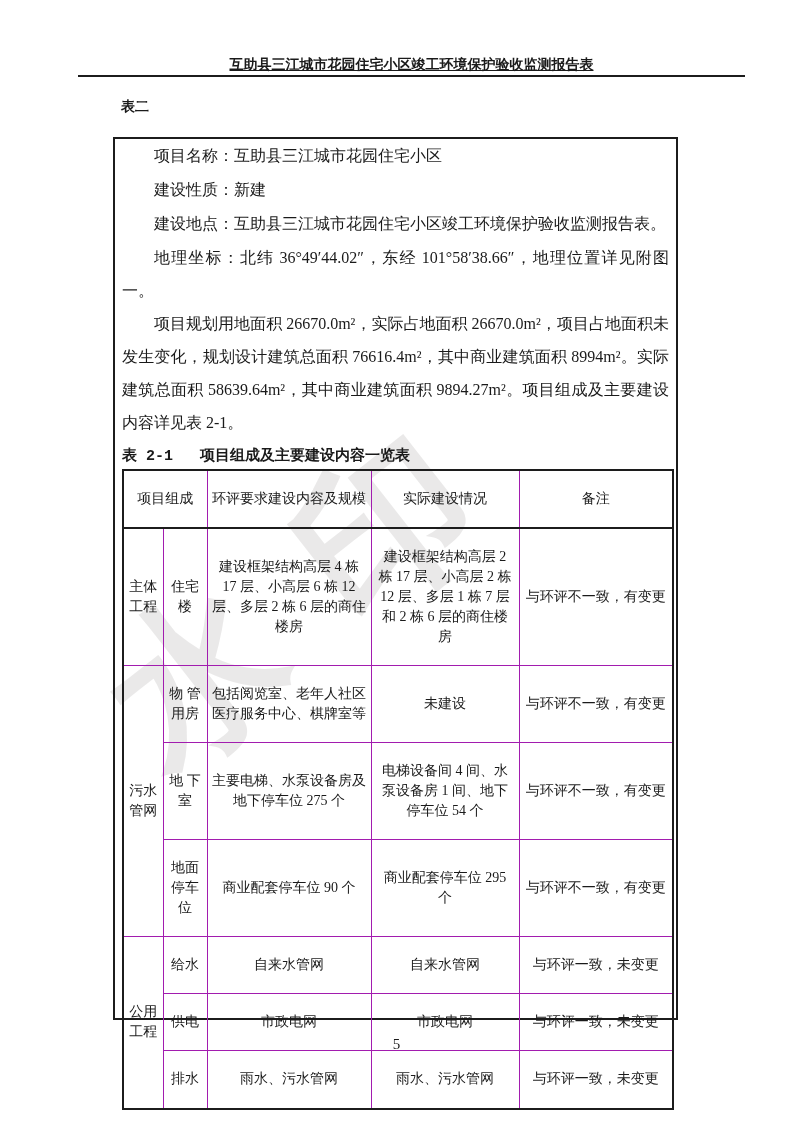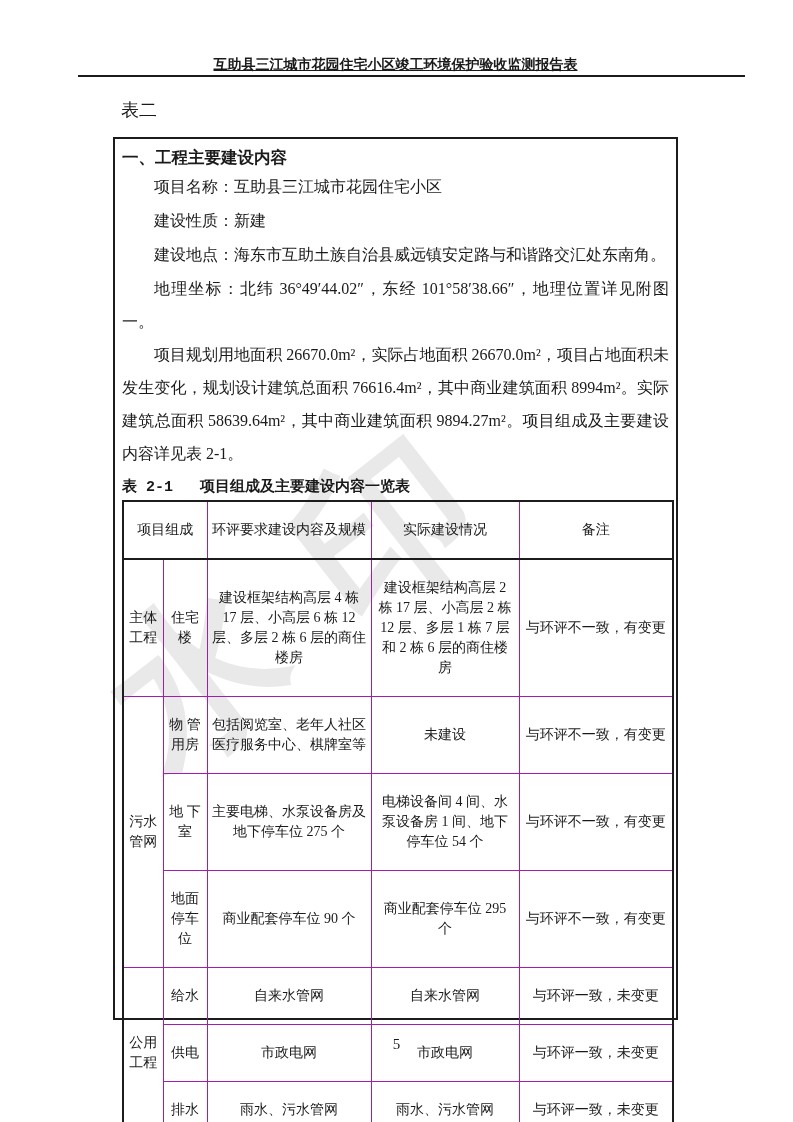--- a/index.html
+++ b/index.html
@@ -23,33 +23,33 @@
     transform:rotate(-38deg);
     transform-origin:left top;
     white-space:nowrap;
     z-index:0;
     pointer-events:none;
     font-family:"Liberation Sans","DejaVu Sans",sans-serif;
   }
   .content-layer{position:relative;z-index:1;}
   
   .doc-header{
-    position:absolute;left:62px;top:56px;width:667px;
+    position:absolute;left:78px;top:56px;width:667px;
     text-align:center;
     font-size:14px;font-weight:bold;
     font-family:"Liberation Sans","DejaVu Sans",sans-serif;
   }
   .doc-header span{text-decoration:underline;}
   .header-rule{
     position:absolute;left:78px;top:75px;width:667px;height:0;
     border-bottom:2px solid #1c1c1c;
   }
   .sheet-label{
     position:absolute;left:121px;top:98px;
-    font-size:18px;font-weight:normal;
+    font-size:14px;font-weight:bold;
     font-family:"Liberation Sans","DejaVu Sans",sans-serif;
   }
   
   .box{
     position:absolute;left:113px;top:137px;
     width:565px;height:883px;
     border:2px solid #1c1c1c;
     box-sizing:border-box;
     padding:0 7px;
   }
@@ -122,25 +122,24 @@
 
     <div class="doc-header">
       <span>互助县三江城市花园住宅小区竣工环境保护验收监测报告表</span>
     </div>
     <div class="header-rule"></div>
 
     <div class="sheet-label">表二</div>
 
     <div class="box">
 
-      <p class="h-sec">一、工程主要建设内容</p>
 
       <p class="body-line">项目名称：互助县三江城市花园住宅小区</p>
       <p class="body-line">建设性质：新建</p>
-      <p class="body-line">建设地点：海东市互助土族自治县威远镇安定路与和谐路交汇处东南角。</p>
+      <p class="body-line">建设地点：互助县三江城市花园住宅小区竣工环境保护验收监测报告表。</p>
       <p class="body-par">地理坐标：北纬 36°49′44.02″，东经 101°58′38.66″，地理位置详见附图一。</p>
 
       <p class="body-par">项目规划用地面积 26670.0m²，实际占地面积 26670.0m²，项目占地面积未发生变化，规划设计建筑总面积 76616.4m²，其中商业建筑面积 8994m²。实际建筑总面积 58639.64m²，其中商业建筑面积 9894.27m²。项目组成及主要建设内容详见表 2-1。</p>
 
       <p class="tbl-title">表 2-1   项目组成及主要建设内容一览表</p>
 
       <table class="build">
         <colgroup>
           <col style="width:40px">
             <col style="width:44px">

